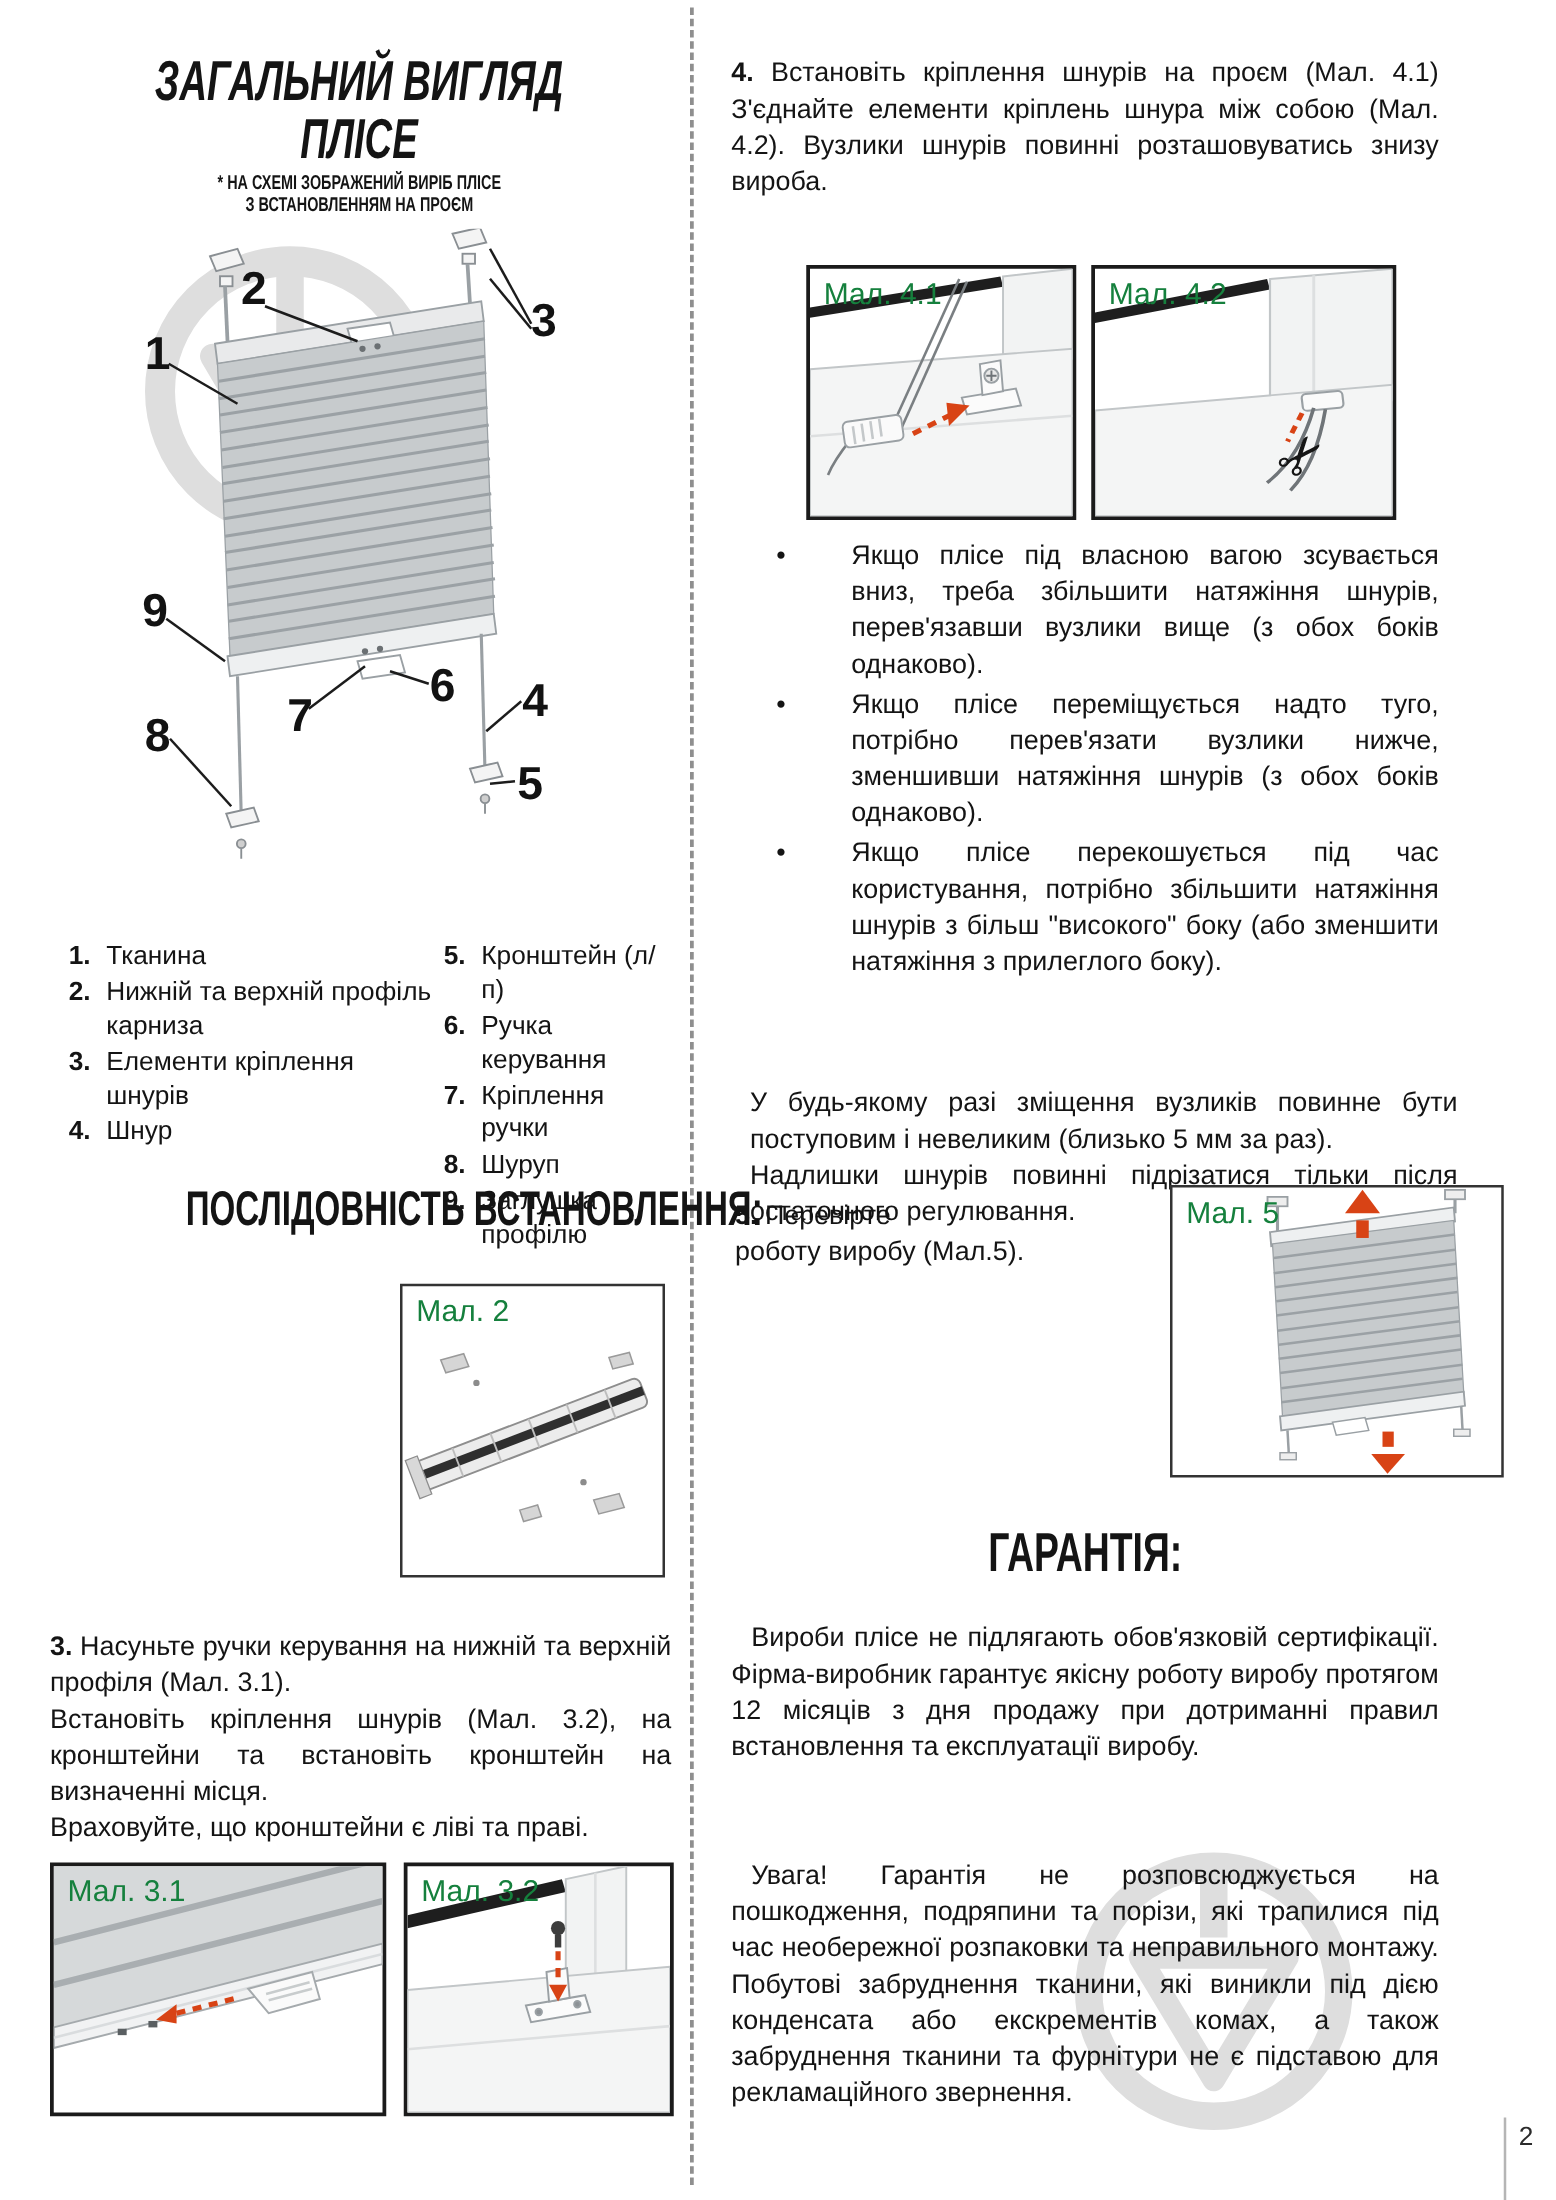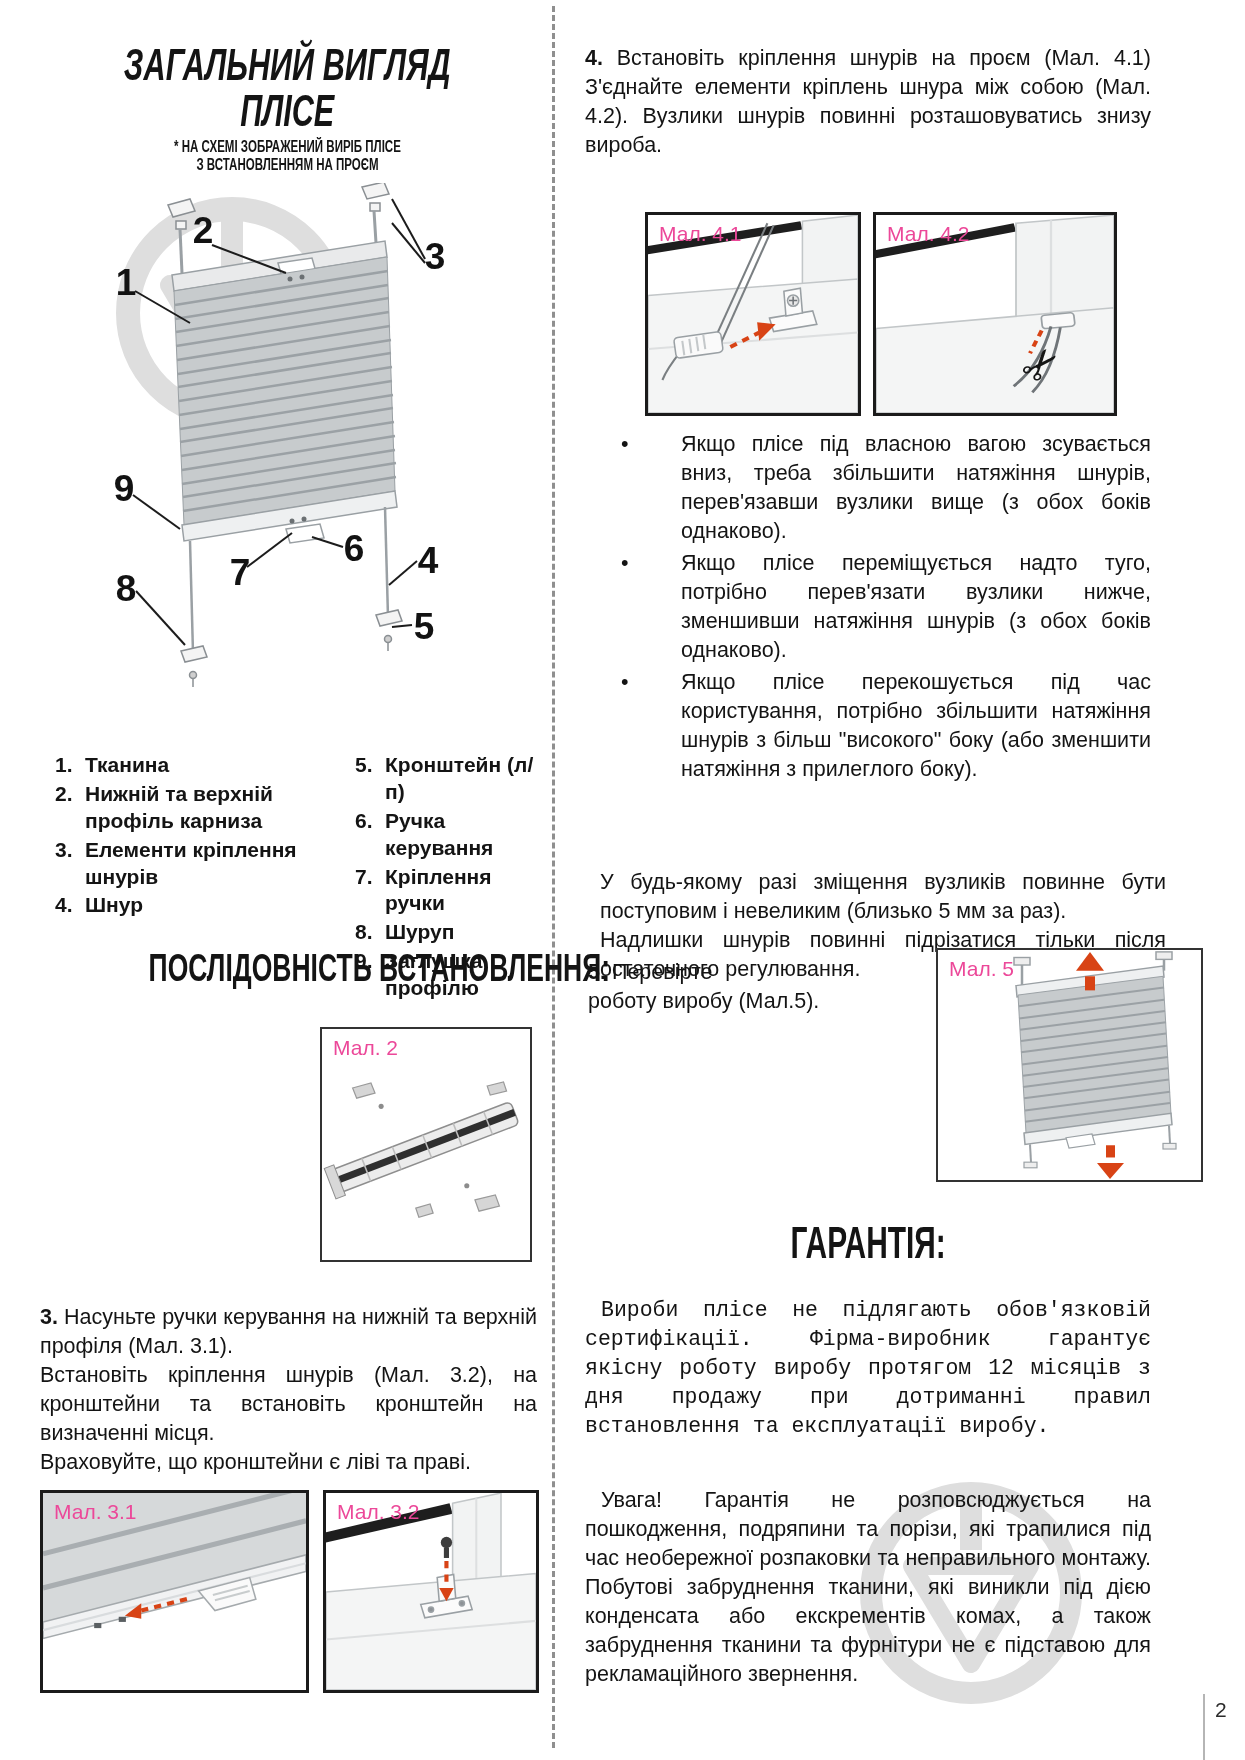--- a/index.html
+++ b/index.html
@@ -15,30 +15,30 @@
   .seqhead{position:absolute;left:40px;top:946px;width:497px;font-size:39px;}
   .warrhead{position:absolute;left:585px;top:1218px;width:566px;font-size:44px;}
   
   .body{font-size:21.5px;line-height:1.35;text-align:justify;}
   .body b{font-weight:bold;}
   .nj{text-align:left;}
   
   .diagram{position:absolute;left:40px;top:183px;width:495px;height:522px;}
   .figbox{position:absolute;background:#fff;}
   .figbox svg{position:absolute;left:0;top:0;width:100%;height:100%;}
-  .figlabel{position:absolute;left:11px;top:7px;font-size:21px;color:#ec4899;z-index:3;}
+  .figlabel{position:absolute;left:11px;top:7px;font-size:24px;color:#15803d;z-index:3;}
   .b2{border:2px solid #333333;}
   .b3{border:3px solid #1b1b1b;}
   
   .legend{position:absolute;left:55px;top:752px;width:482px;display:flex;font-size:21px;line-height:1.28;}
   .lcol1{width:300px;flex:0 0 auto;}
   .lcol2{flex:1;}
   .li{display:flex;margin-bottom:2px;}
   .ln{flex:0 0 30px;font-weight:bold;}
-  .lt{flex:1;font-weight:bold;}
+  .lt{flex:1;}
   
   .bul{position:relative;padding-left:96px;margin-bottom:3px;}
   .dot{position:absolute;left:36px;top:0;}
   
   .footline{position:absolute;left:1203px;top:1694px;width:2px;height:66px;background:#b5b5b5;}
   .pagenum{position:absolute;left:1215px;top:1698px;font-size:21px;color:#2b2b2b;}
   .ind{text-indent:16px;}
   .wm2{position:absolute;left:840px;top:1462px;width:262px;height:262px;z-index:1;}
   .overtext{z-index:2;}
 </style>
@@ -351,21 +351,21 @@
         <rect x="168" y="208" width="9" height="13"></rect>
         <polygon points="159,227 186,227 172,244"></polygon>
       </g>
     </svg>
   </div>
 
   <div class="warrhead center">
     <span class="cond">ГАРАНТІЯ:</span>
   </div>
 
-  <div class="body ind" style="position:absolute;left:585px;top:1296px;width:566px;font-family:Liberation Mono, monospace;">Вироби плісе не підлягають обов'язковій сертифікації. Фірма-виробник гарантує якісну роботу виробу протягом 12 місяців з дня продажу при дотриманні правил встановлення та експлуатації виробу.</div>
+  <div class="body ind" style="position:absolute;left:585px;top:1296px;width:566px;">Вироби плісе не підлягають обов'язковій сертифікації. Фірма-виробник гарантує якісну роботу виробу протягом 12 місяців з дня продажу при дотриманні правил встановлення та експлуатації виробу.</div>
 
   <svg class="wm2" viewBox="0 0 262 262">
     <g stroke="#dedede" fill="none">
       <circle cx="131" cy="131" r="100" stroke-width="22"></circle>
       <path d="M72,104 L190,104 L131,202 Z" stroke-width="18" stroke-linejoin="round"></path>
       <rect x="120" y="32" width="22" height="56" fill="#dedede" stroke="none"></rect>
     </g>
   </svg>
 
   <div class="body ind overtext" style="position:absolute;left:585px;top:1486px;width:566px;">Увага! Гарантія не розповсюджується на пошкодження, подряпини та порізи, які трапилися під час необережної розпаковки та неправильного монтажу. Побутові забруднення тканини, які виникли під дією конденсата або екскрементів комах, а також забруднення тканини та фурнітури не є підставою для рекламаційного звернення.</div>

